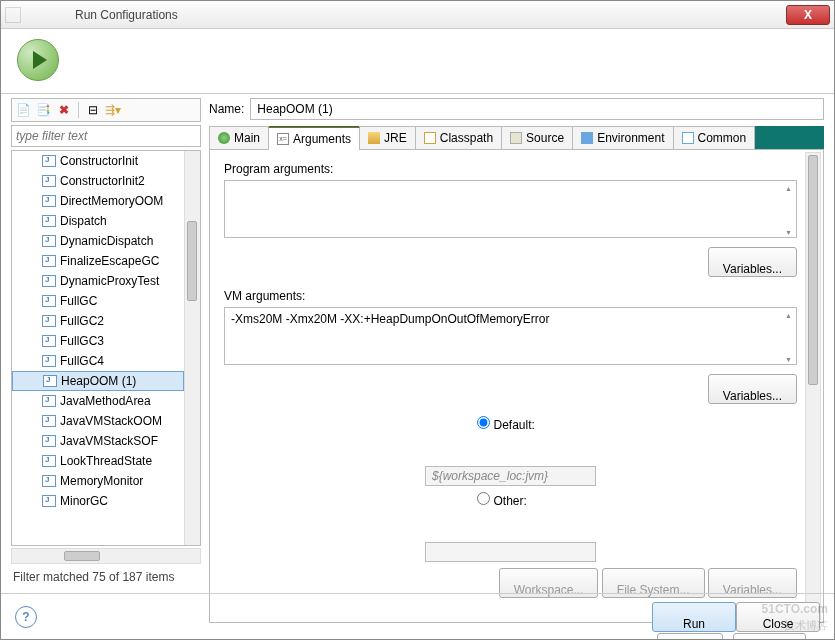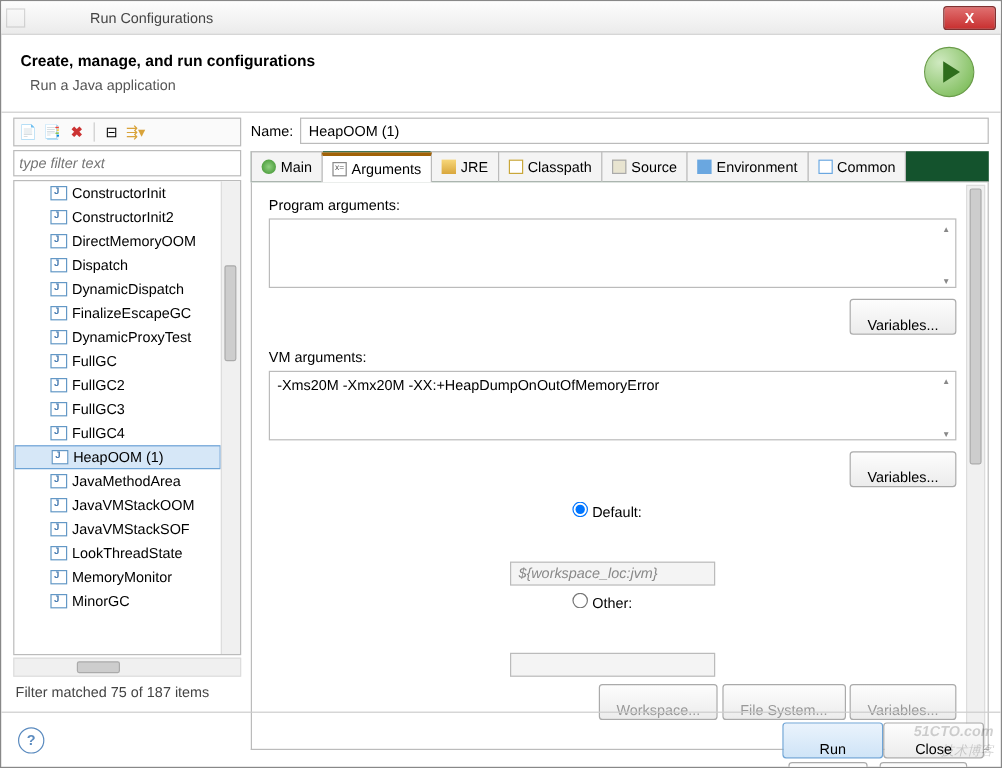--- a/index.html
+++ b/index.html
@@ -31,23 +31,23 @@
 .tree-item.selected { background: #d6e7f7; border: 1px solid #6ea4d6; }
 .jicon { width: 14px; height: 12px; background: #fff; border: 1px solid #6398c6; margin-right: 4px; position: relative; }
 .jicon::before { content:"J"; font-size: 8px; color:#4a7db2; position:absolute; left:2px; top:-1px; font-weight:bold; }
 .filter-status { color: #444; padding: 6px 2px 0; }
 
 .right { flex: 1; display: flex; flex-direction: column; }
 .name-row { display: flex; align-items: center; margin-bottom: 6px; }
 .name-row label { margin-right: 6px; }
 .name-row input { flex: 1; height: 22px; border: 1px solid #bbb; padding: 2px 6px; }
 
-.tabs { display: flex; border-bottom: 1px solid #bbb; background: #14532d; }
+.tabs { display: flex; border-bottom: 1px solid #bbb; background: #0f766e; }
 .tab { padding: 4px 8px; border: 1px solid #bbb; border-bottom: none; background: #f4f4f4; margin-right: -1px; display: flex; align-items: center; gap: 4px; cursor: pointer; }
-.tab.active { background: #fff; border-top: 3px solid #a16207; position: relative; top: 1px; }
+.tab.active { background: #fff; border-top: 1px solid #a16207; position: relative; top: 1px; }
 .tab-icon { width: 12px; height: 12px; display: inline-block; }
 .ic-green { background: radial-gradient(#8fd080,#3a8f2a); border-radius: 6px; }
 .ic-args { background: #fff; border: 1px solid #888; font-size:7px; line-height:10px; text-align:center; color:#555; }
 .ic-jre { background: linear-gradient(#f7d77a,#d9a73c); }
 .ic-cp { background: #fff; border: 1px solid #c9a73a; }
 .ic-src { background: #e8e4d0; border: 1px solid #aaa; }
 .ic-env { background: #6aa7e0; }
 .ic-com { background: #fff; border: 1px solid #6aa7e0; }
 
 .tab-body { flex: 1; border: 1px solid #bbb; border-top: none; padding: 12px 26px 12px 14px; position: relative; background: #fff; }
@@ -67,44 +67,40 @@
 
 .bottom-btns { text-align: right; padding: 10px 18px 0 0; }
 .bottom-btns button { margin-left: 6px; font-family: Liberation Mono, monospace; }
 
 .footer { position: absolute; bottom: 0; left: 0; right: 0; height: 46px; border-top: 1px solid #ccc; display: flex; align-items: center; padding: 0 14px; }
 .help { width: 22px; height: 22px; border: 1.5px solid #5b8bbf; border-radius: 11px; color: #5b8bbf; font-weight: bold; display:flex; align-items:center; justify-content:center; cursor:pointer; }
 .footer .spacer { flex: 1; }
 .footer button.std { width: 84px; }
 .footer .primary { background: linear-gradient(#eaf3fc,#cfe4f7); border-color: #6ea4d6; }
 
-.watermark { position: absolute; right: 6px; bottom: 6px; font-size: 18px; font-weight: bold; color: rgba(0,0,0,.18); font-family: Arial; text-align:right; pointer-events:none;font-style:italic; }
+.watermark { position: absolute; right: 6px; bottom: 6px; font-size: 18px; font-weight: bold; color: rgba(0,0,0,.18); font-family: Arial; text-align:right; pointer-events:none; }
 .watermark small { display:block; font-size: 11px; font-weight: normal; }
 
 .right-scroll { position:absolute; right:2px; top:2px; bottom:2px; width:16px; background:#f0f0f0; border:1px solid #ddd; }
 .right-thumb { position:absolute; left:2px; top:2px; width:10px; height:230px; background:#cdcdcd; border:1px solid #aaa; border-radius:2px; }
 .hscroll { height:16px; background:#f0f0f0; border:1px solid #ddd; margin-top:2px; position:relative; }
 .hscroll-thumb { position:absolute; left:52px; top:2px; height:10px; width:36px; background:#cdcdcd; border:1px solid #aaa; border-radius:2px; }
 </style>
 </head>
 <body>
 
 <div class="titlebar">
   <span class="titlebar-icon"></span>
   <span class="titlebar-title">Run Configurations</span>
   <div class="close-btn">
       <span>X</span>
     </div>
 </div>
 
 <div class="header">
-  <div class="header-text" style="flex:1">
-    <b>Create, manage, and run configurations</b>
-    <div>Run a Java application</div>
-  </div>
   <div class="run-big"></div>
 </div>
 
 <div class="body">
   <div class="left">
     <div class="toolbar">
       <span class="tbtn">📄</span>
       <span class="tbtn">📑</span>
       <span class="tbtn" style="color:#c33;font-weight:bold">✖</span>
       <span class="sep"></span>

